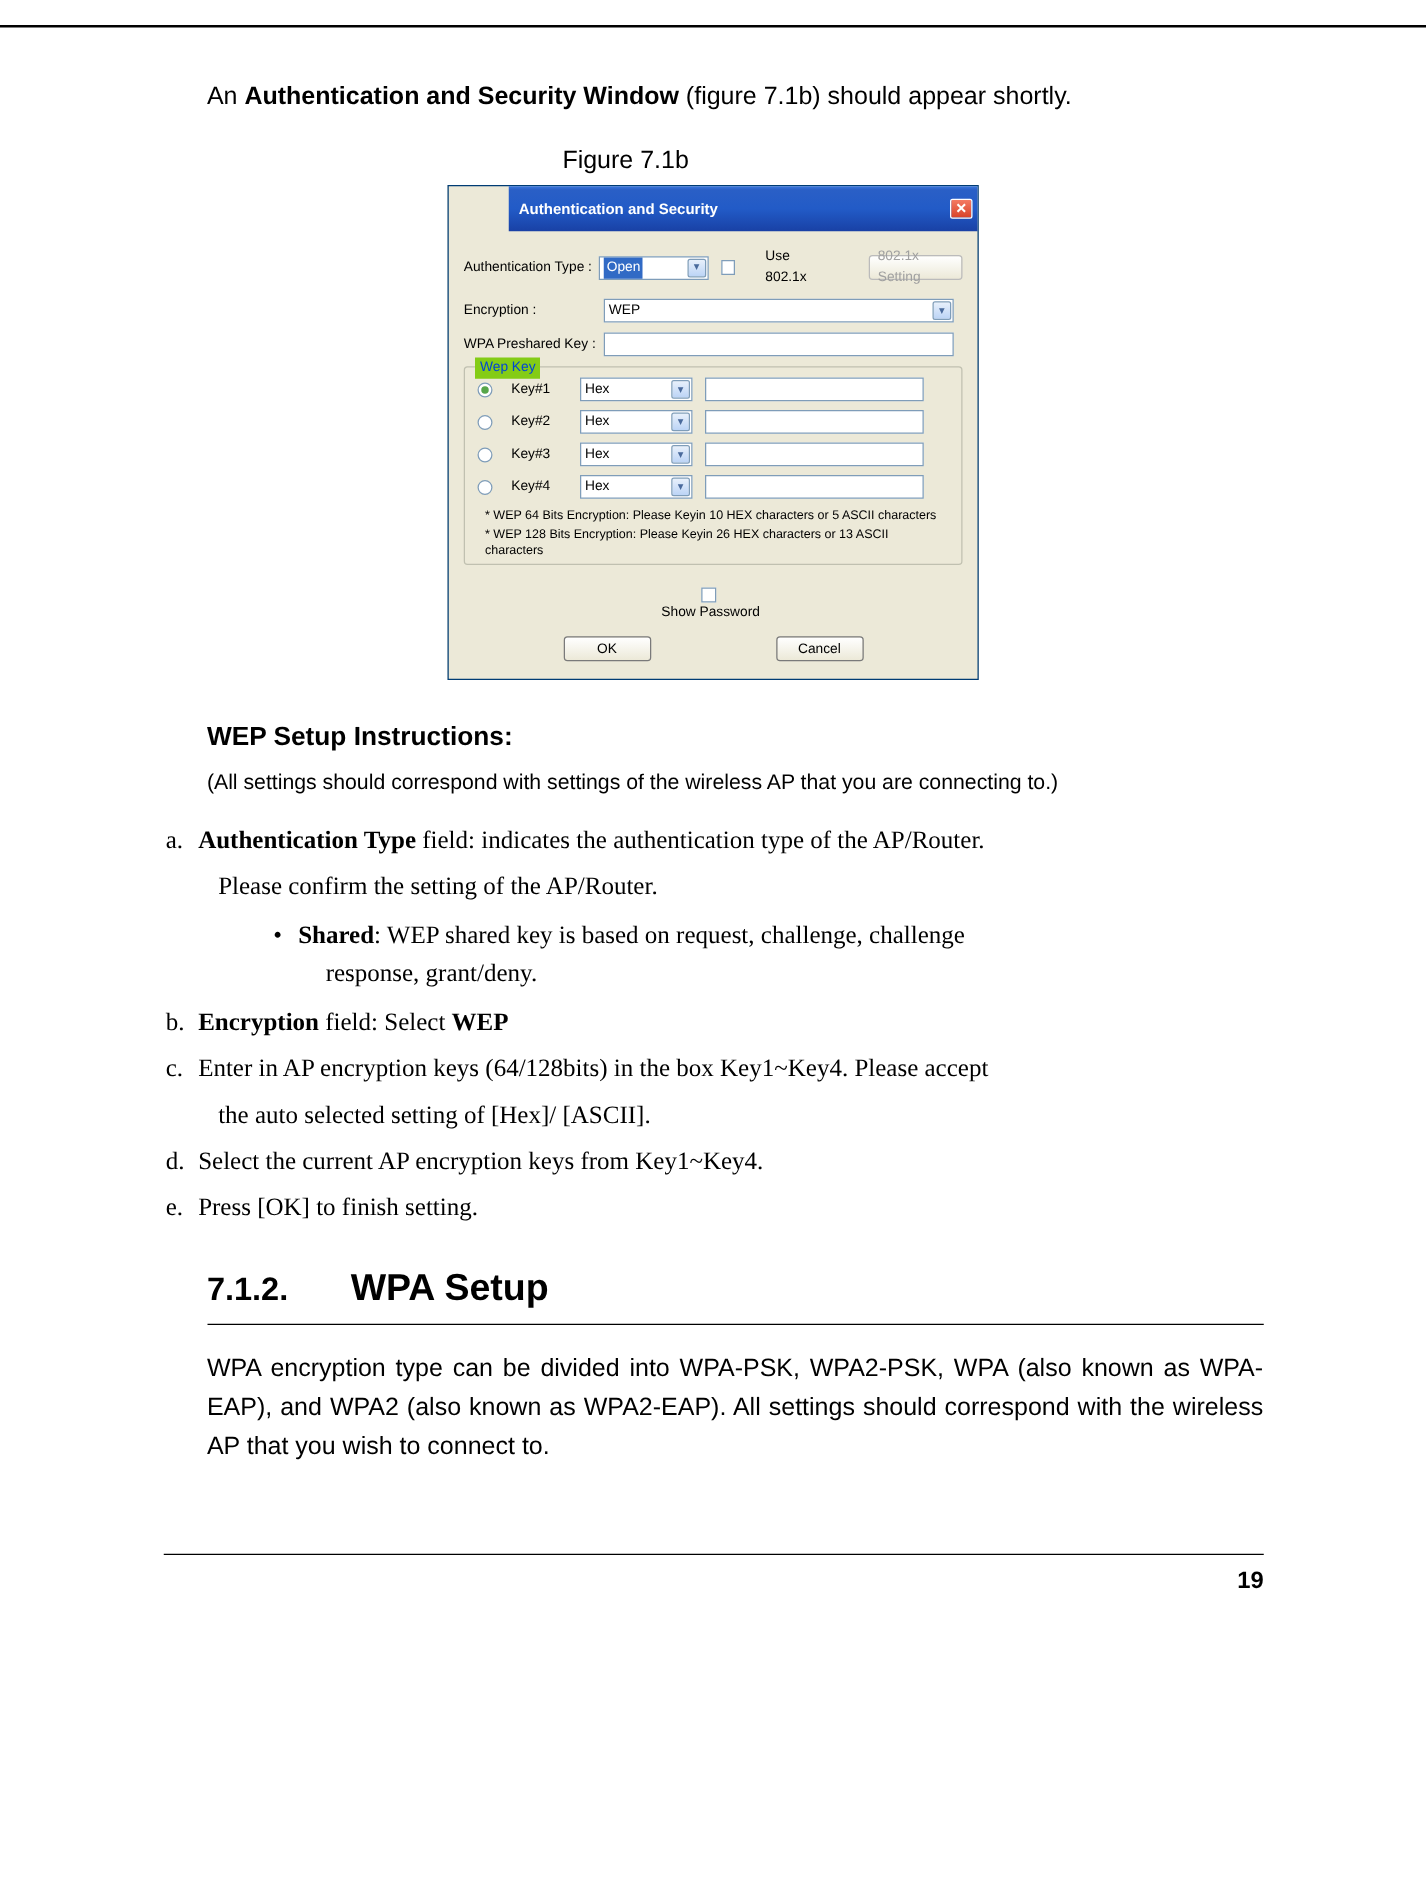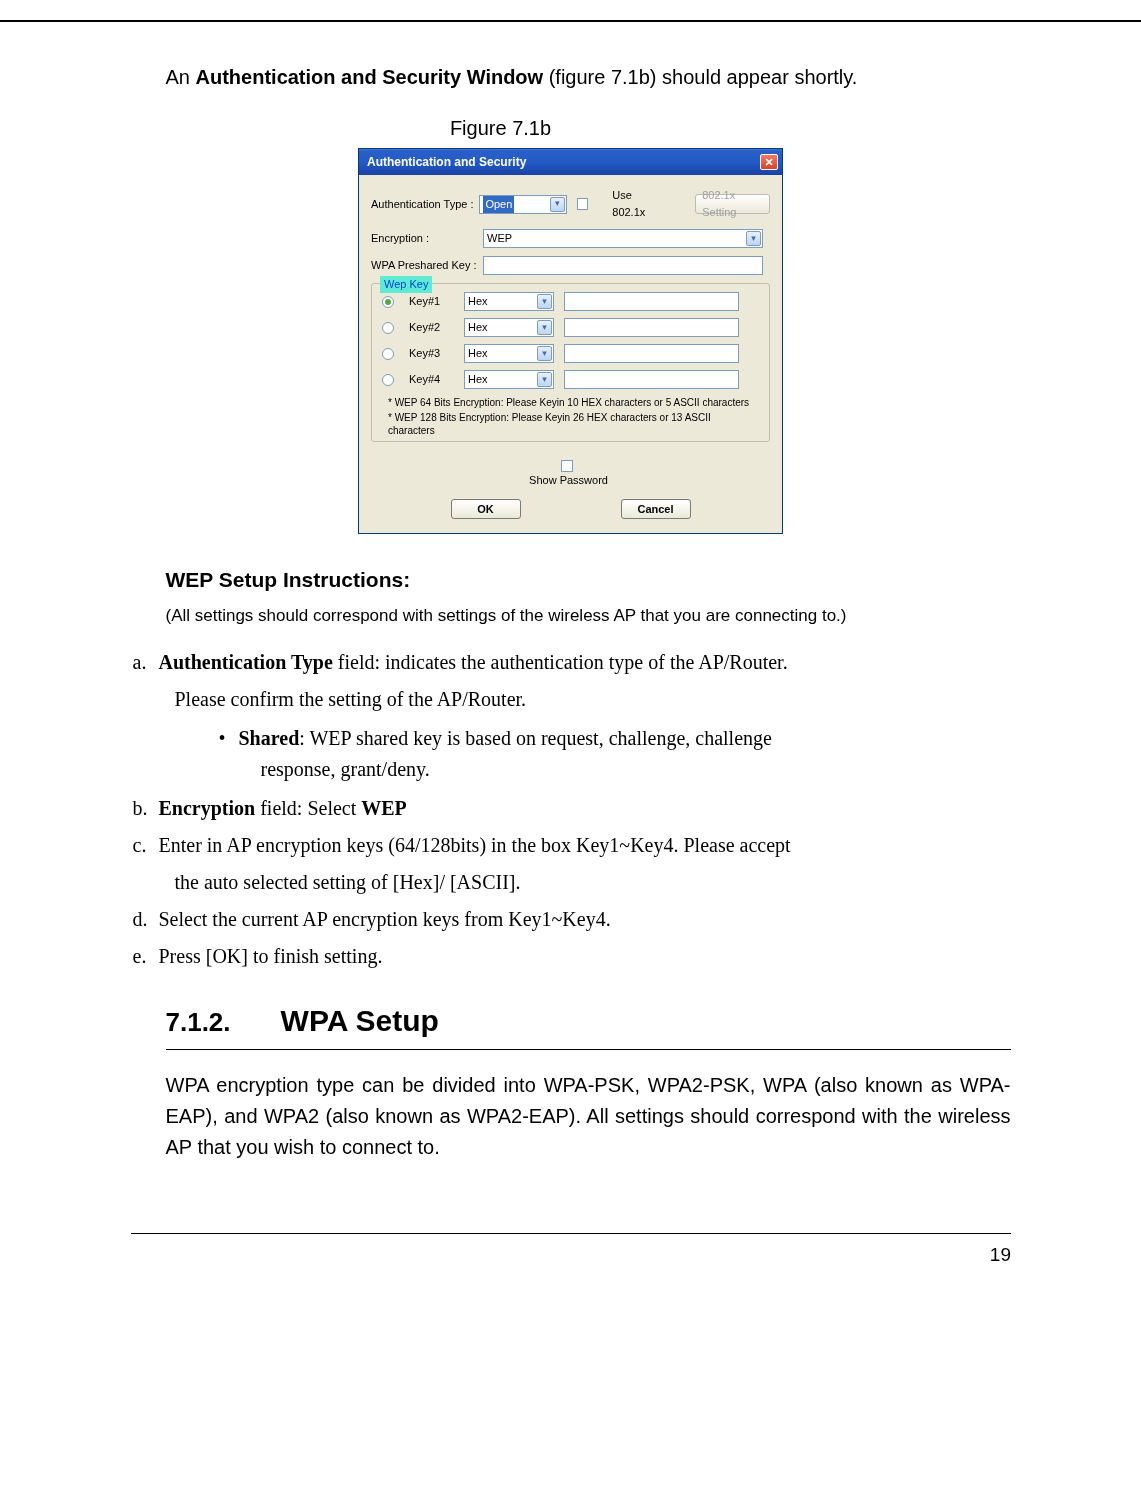--- a/index.html
+++ b/index.html
@@ -33,21 +33,22 @@
   }
   .titlebar {
     background: linear-gradient(to bottom, #3b77dd 0%, #2a5fc6 8%, #225bc7 50%, #1941a5 100%);
     color: #fff;
     font-weight: bold;
     font-size: 12px;
     padding: 4px 4px 4px 8px;
     display: flex;
     justify-content: space-between;
     align-items: center;
-    height: 26px;
+    height: 36px;
+    margin-left: 48px;
   }
   .closebtn {
     width: 18px; height: 16px;
     background: linear-gradient(to bottom,#f47a63,#d8432a);
     border: 1px solid #fff;
     border-radius: 2px;
     color: #fff;
     display: flex; align-items: center; justify-content: center;
     font-weight: bold; font-size: 11px; line-height: 1;
   }
@@ -90,39 +91,39 @@
   .btn.disabled { color: #a0a0a0; border-color: #bbb; }
   .fieldset {
     border: 1px solid #c0c0b0;
     border-radius: 3px;
     margin: 6px 0 6px 0;
     padding: 8px 10px 4px;
     position: relative;
   }
   .legend {
     position: absolute; top: -8px; left: 8px;
-    background: #5eead4;
+    background: #84cc16;
     padding: 0 4px;
     color: #0046d5;
     font-size: 11px;
   }
   .radio {
     width: 12px; height: 12px; border: 1px solid #7f9db9; border-radius: 50%;
     background: #fff; margin-right: 5px; position: relative; flex: none;
   }
   .radio.on::after {
     content: ""; position: absolute; top: 2px; left: 2px; width: 6px; height: 6px;
     background: #57a64a; border-radius: 50%;
   }
   .keyrow { display: flex; align-items: center; margin-bottom: 7px; gap: 10px; }
   .keylabel { width: 45px; font-size: 11px; }
   .note { font-size: 10px; line-height: 1.3; margin: 2px 0 0 6px; }
   .showpw { display: flex; justify-content: flex-end; align-items: center; margin: 18px 4px 10px 0; font-size: 11px; flex-direction: column; }
   .dlg-buttons { display: flex; justify-content: center; gap: 100px; margin-top: 4px; }
-  .dlg-buttons .btn { width: 70px; font-weight: bold; }
+  .dlg-buttons .btn { width: 70px; }
   .sel-hi { background: #316ac5; color: #fff; padding: 0 2px; margin-right: auto; }
   
   .bold { font-weight: bold; }
   .h-sub { font-weight: bold; font-size: 21px; margin: 20px 0 6px; }
   .small-note { font-size: 17px; margin-bottom: 18px; }
   ol.letters { list-style: none; padding-left: 22px; margin: 0 0 26px; font-family: Liberation Serif, serif; }
   ol.letters > li { margin-bottom: 6px; padding-left: 6px; position: relative; }
   ol.letters > li::before { position: absolute; left: -20px; }
   ol.letters > li:nth-child(1)::before { content: "a."; }
   ol.letters > li:nth-child(2)::before { content: "b."; }
@@ -136,21 +137,21 @@
   .sub-indent { padding-left: 22px; display: block; }
   .section-heading {
     display: flex; align-items: baseline; gap: 50px;
     border-bottom: 1.5px solid #000;
     padding-bottom: 4px; margin: 14px 0 18px 35px;
     font-weight: bold;
   }
   .sec-num { font-size: 26px; }
   .sec-title { font-size: 30px; }
   .justify { text-align: justify; }
-  .page-num { text-align: right; font-size: 19px; margin: 10px 130px 0 0; }
+  .page-num { text-align: right; font-size: 19px; margin: 10px 130px 0 0; font-weight: bold; }
   .top-row-right { display: flex; align-items: center; gap: 20px; }
 </style>
 </head>
 <body>
 
 <div class="page">
   <div class="rule-top"></div>
 
   <div class="content">
     <p class="indent1">

